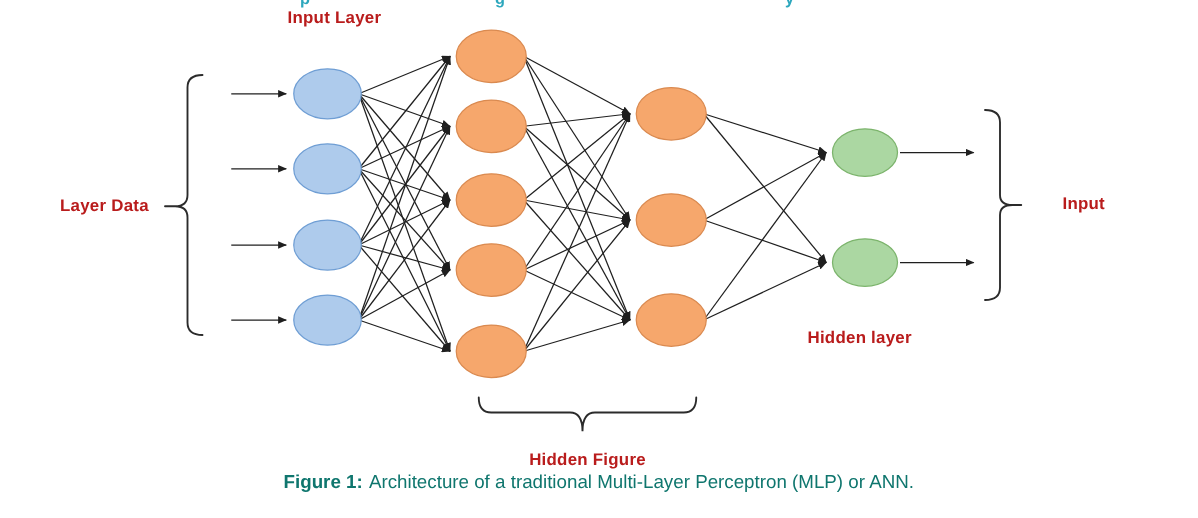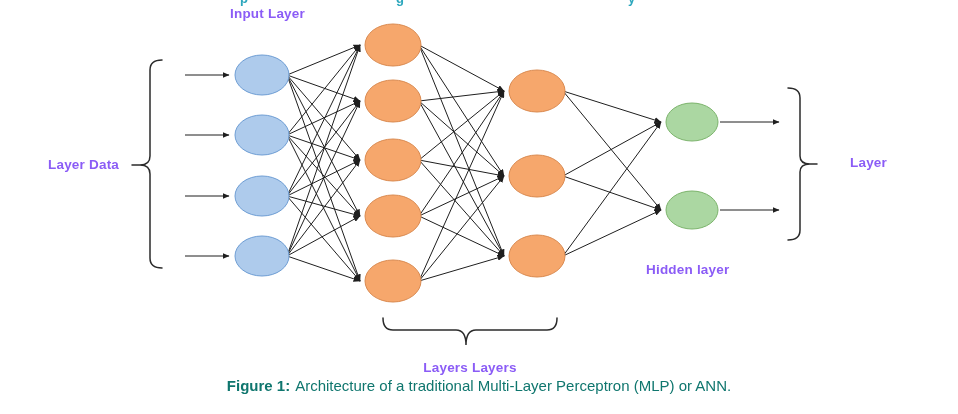--- a/index.html
+++ b/index.html
@@ -8,21 +8,21 @@
     width:958px; height:414px;
     background:#ffffff;
     overflow:hidden;
     font-family:"Liberation Sans", sans-serif;
   }
   svg.diagram { position:absolute; left:0; top:0; }
   .lbl {
     position:absolute;
     font-weight:bold;
     font-size:13.5px;
-    color:#8b5cf6;
+    color:#b91c1c;
     letter-spacing:0.2px;
     white-space:nowrap;
   }
   .lbl-input-layer  { left:205px; top:6px;   width:125px; text-align:center; }
   .lbl-input-data   { left:48px;  top:157px; width:90px;  text-align:left;  }
   .lbl-output       { left:850px; top:155px; width:90px;  text-align:left;  }
   .lbl-output-layer { left:646px; top:262px; width:110px; text-align:left;  }
   .lbl-hidden       { left:395px; top:360px; width:150px; text-align:center; }
   .caption {
     position:absolute; left:0; right:0; top:377px;
@@ -120,21 +120,21 @@
 
     <path class="brace" d="M162,60 Q150,60 150,70 L150,156 Q150,165 140,165 Q150,165 150,174 L150,258 Q150,268 162,268 M140,165 L132,165"></path>
 
     <path class="brace" d="M788,88 Q800,88 800,98 L800,156 Q800,164 810,164 Q800,164 800,172 L800,230 Q800,240 788,240 M810,164 L817,164"></path>
 
     <path class="brace" d="M383,318 Q383,330 393,330 L456,330 Q466,330 466,345 Q466,330 476,330 L547,330 Q557,330 557,318"></path>
   </svg>
 
   <div class="lbl lbl-input-layer">Input Layer</div>
   <div class="lbl lbl-input-data">Layer Data</div>
-  <div class="lbl lbl-output">Layer</div>
+  <div class="lbl lbl-output">Input</div>
   <div class="lbl lbl-output-layer">Hidden layer</div>
-  <div class="lbl lbl-hidden">Layers Layers</div>
+  <div class="lbl lbl-hidden">Hidden Figure</div>
 
   <div class="caption">
     <span class="prefix">Figure 1:</span><span>Architecture of a traditional Multi-Layer Perceptron (MLP) or ANN.</span>
   </div>
 
 </div>
 
 </body></html>

